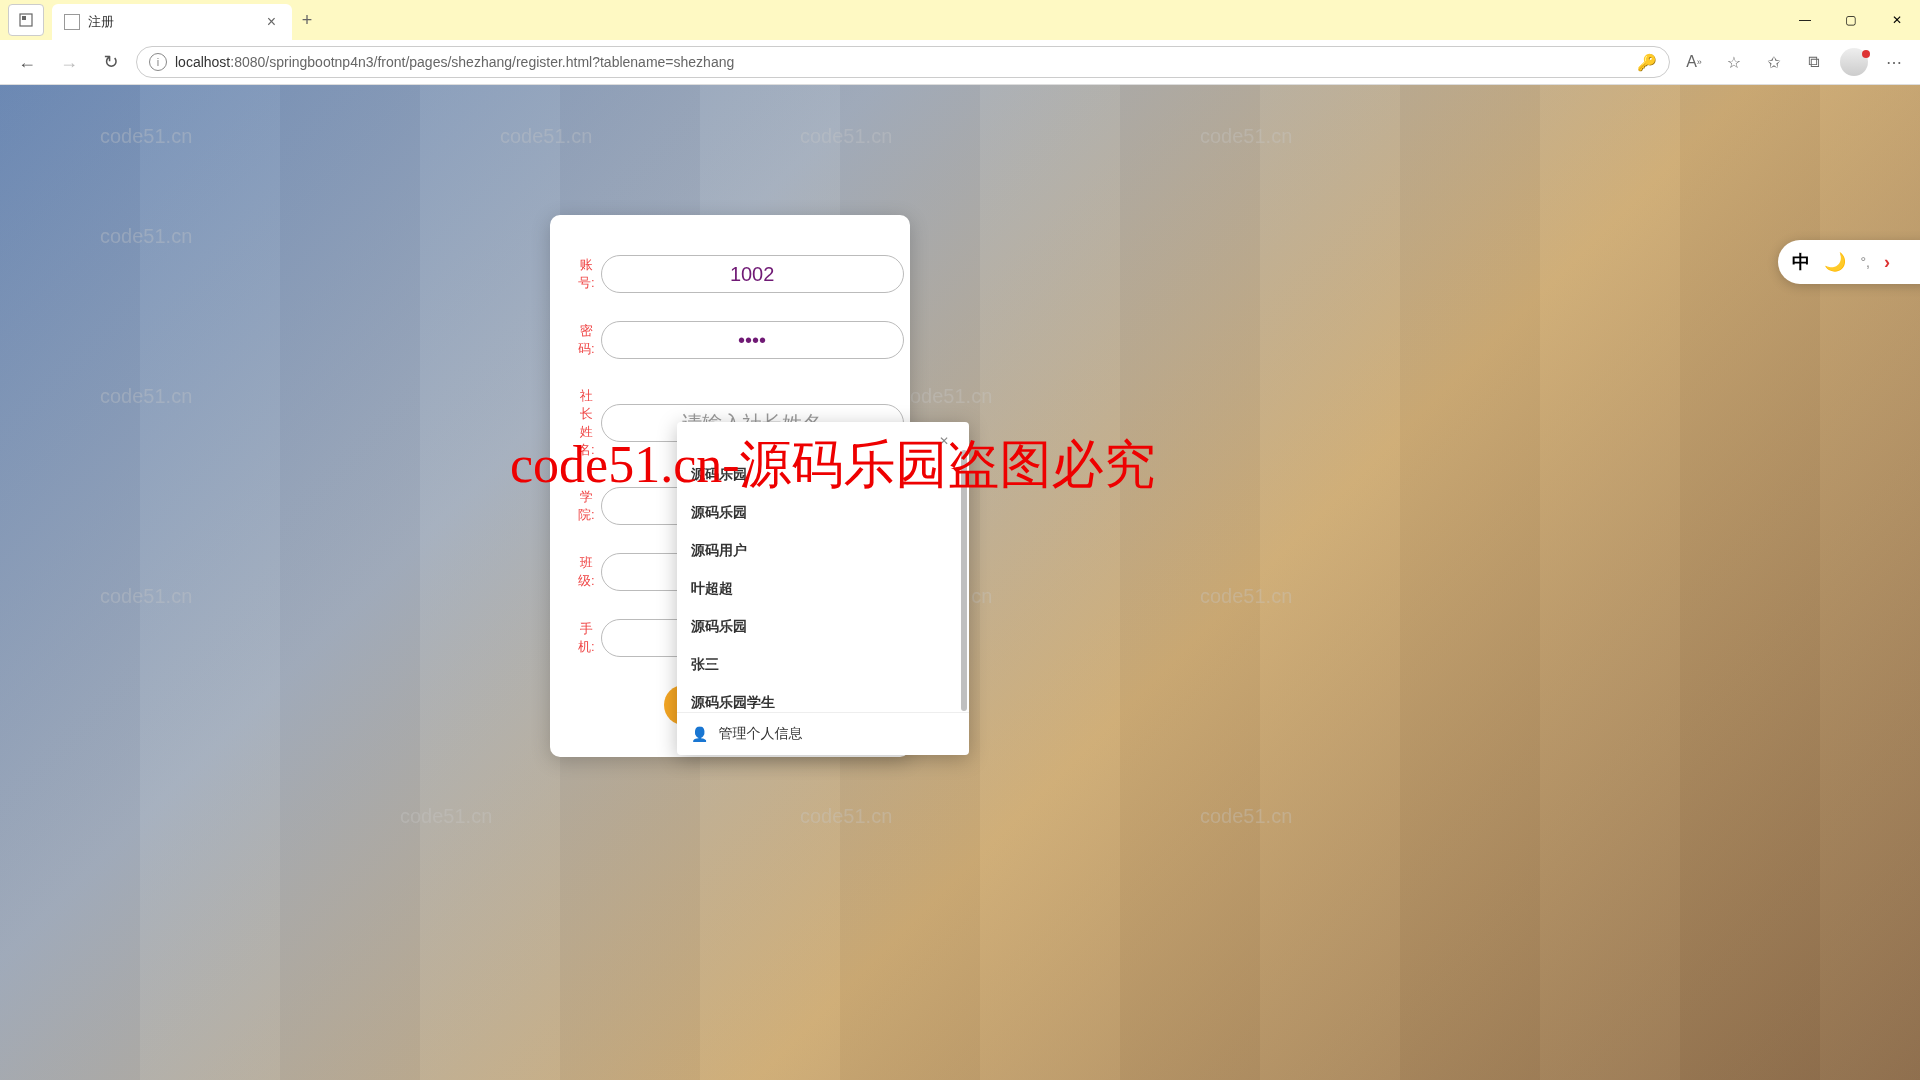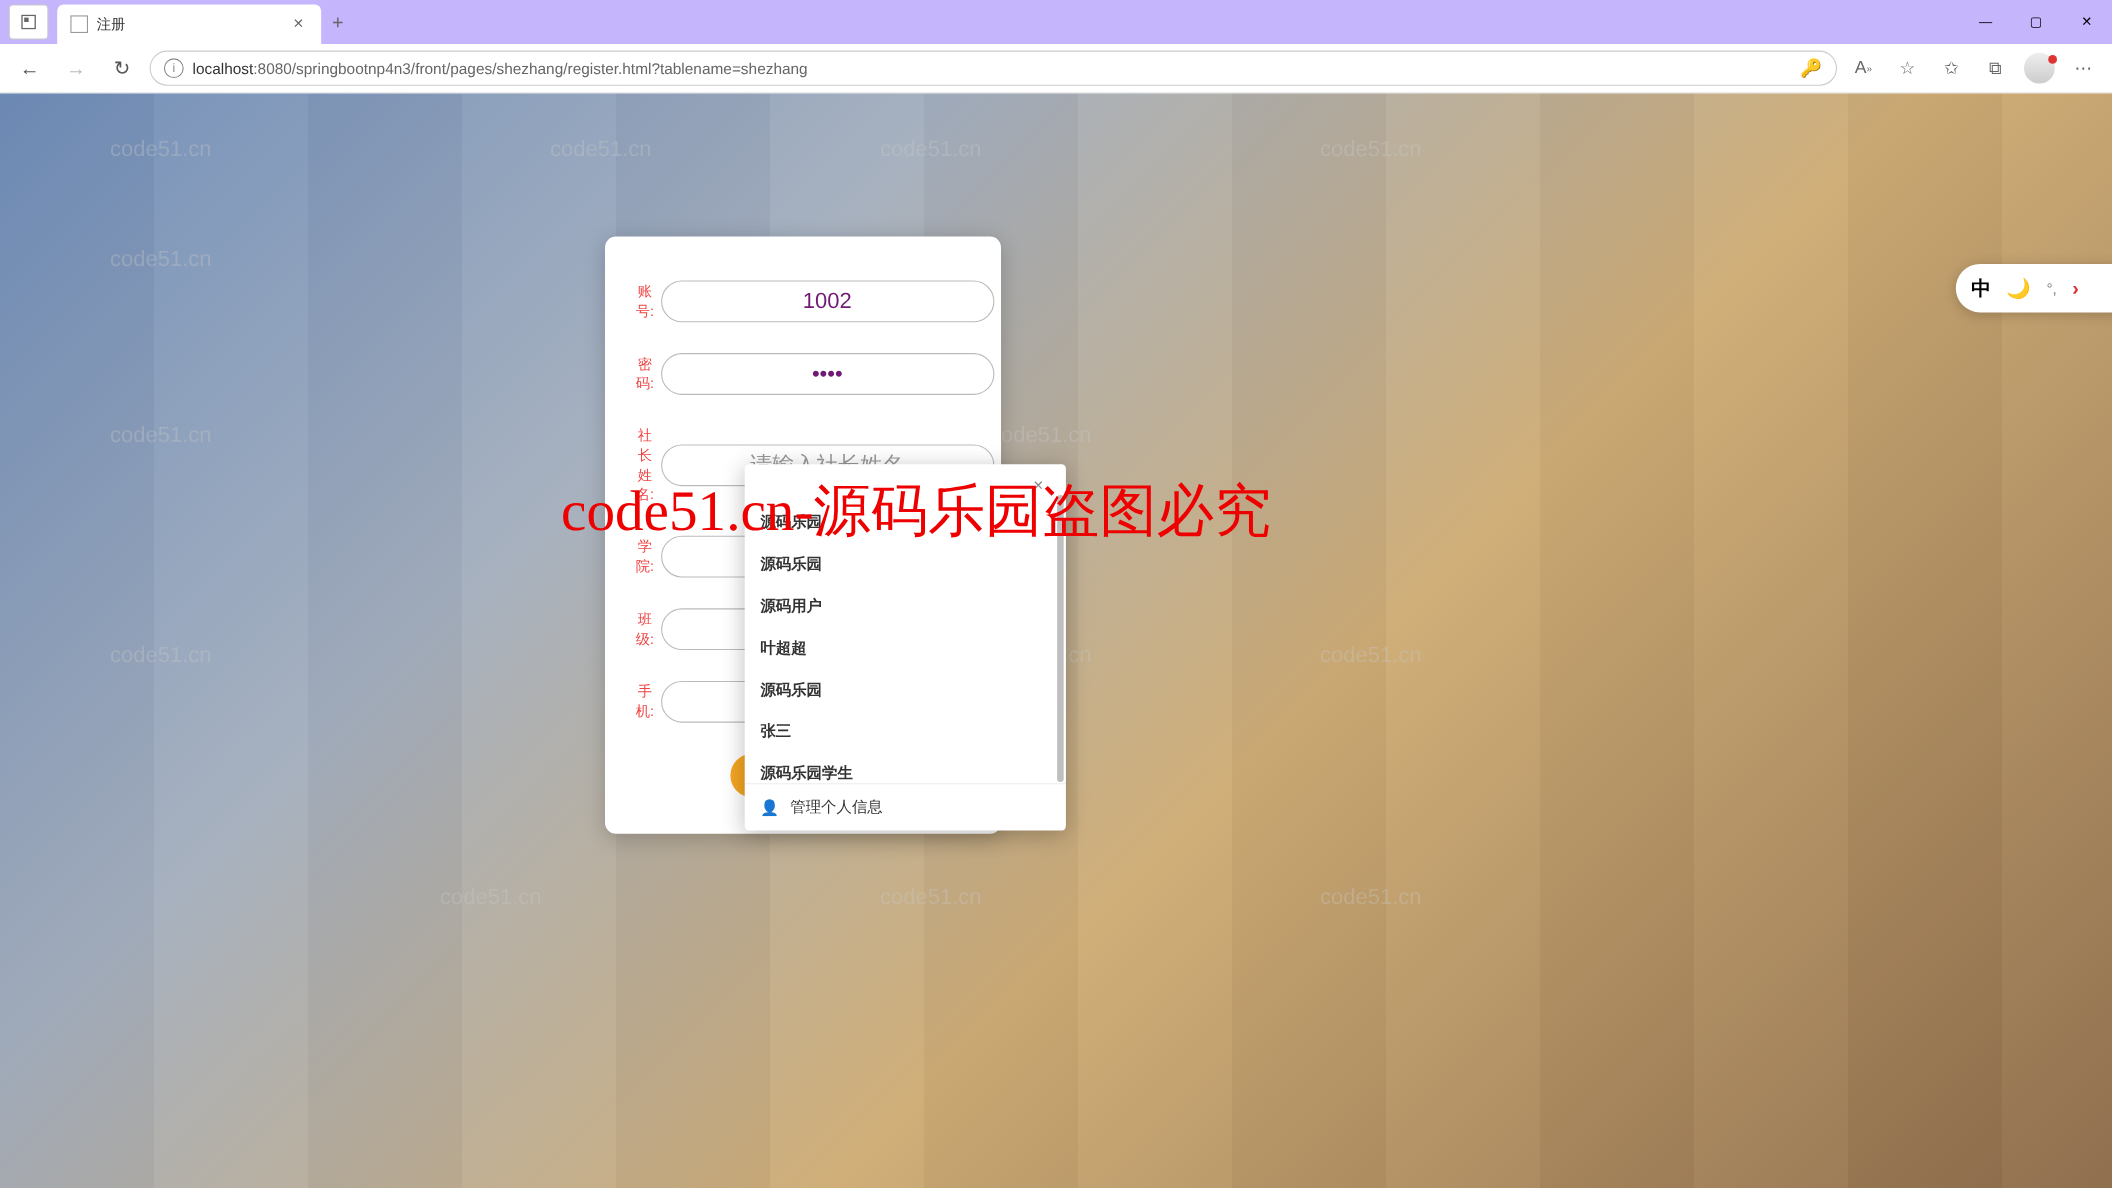--- a/index.html
+++ b/index.html
@@ -1,20 +1,20 @@
 <!DOCTYPE html>
 <html><head>
 <meta charset="utf-8">
 <style>
 * { margin: 0; padding: 0; box-sizing: border-box; font-family: "Microsoft YaHei", Arial, sans-serif; }
 body { width: 1920px; height: 1080px; overflow: hidden; background: #f0f0f0; }
 
 
 .browser-chrome { background: #fff; border-bottom: 1px solid #ddd; }
-.tab-bar { height: 40px; display: flex; align-items: center; background: #c4b5fd; padding-left: 8px; }
+.tab-bar { height: 40px; display: flex; align-items: center; background: #fef9c3; padding-left: 8px; }
 .tab-icon-box { width: 36px; height: 32px; background: #fff; border: 1px solid #ccc; border-radius: 4px; display: flex; align-items: center; justify-content: center; margin-right: 8px; }
 .tab { height: 36px; background: #fff; border-radius: 6px 6px 0 0; display: flex; align-items: center; padding: 0 12px; min-width: 240px; position: relative; margin-top: 4px; }
 .tab .favicon { width: 16px; height: 16px; margin-right: 8px; border: 1px solid #999; }
 .tab .title { flex: 1; font-size: 13px; color: #333; }
 .tab .close { font-size: 16px; color: #666; cursor: pointer; padding: 0 4px; }
 .new-tab { width: 30px; height: 30px; display: flex; align-items: center; justify-content: center; color: #666; font-size: 18px; cursor: pointer; }
 .window-controls { margin-left: auto; display: flex; }
 .win-ctrl { width: 46px; height: 36px; display: flex; align-items: center; justify-content: center; font-size: 12px; cursor: pointer; }
 
 .address-bar { height: 44px; display: flex; align-items: center; padding: 0 10px; gap: 8px; }

